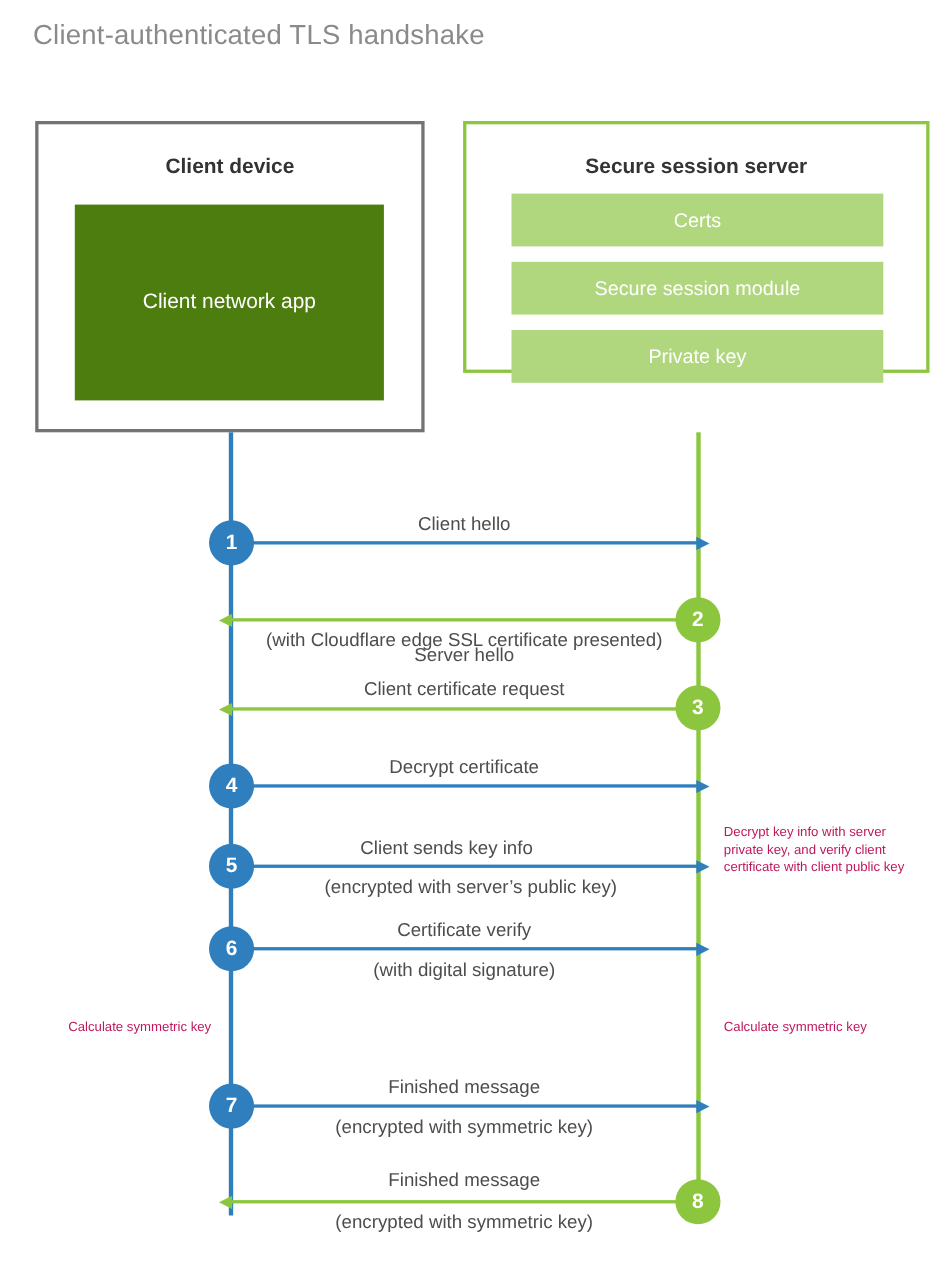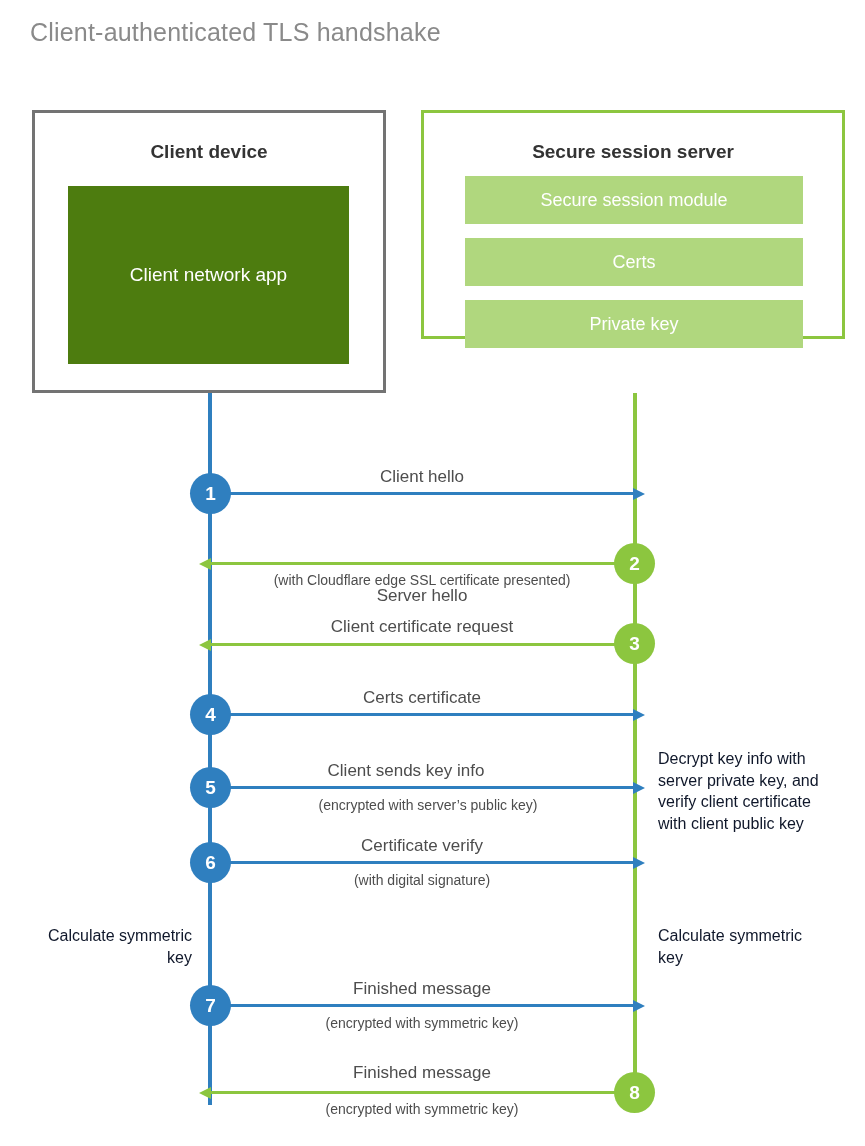--- a/index.html
+++ b/index.html
@@ -56,45 +56,45 @@
     color:#ffffff;font-size:19px;font-weight:bold;
   }
   .step.blue{background:#2f7fbf;}
   .step.green{background:#8cc63f;}
 
   
   .msg-label{
     position:absolute;text-align:center;font-size:17px;color:#4d4d4d;white-space:nowrap;
   }
   .msg-sub{
-    position:absolute;text-align:center;font-size:14px;color:#4d4d4d;white-space:nowrap;
+    position:absolute;text-align:center;font-size:17px;color:#4d4d4d;white-space:nowrap;
   }
   .side-note{
-    position:absolute;font-size:16px;color:#0f172a;line-height:1.35;
+    position:absolute;font-size:12px;color:#be185d;line-height:1.35;
   }
   .side-note.right-of-line{left:658px;text-align:left;}
   .side-note.left-of-line{left:30px;width:162px;text-align:right;}
 </style>
 </head>
 <body>
 
 <div id="stage">
 
   <div class="title">Client-authenticated TLS handshake</div>
 
   <div class="party-box client">
     <div class="party-title">Client device</div>
     <div class="inner-app">Client network app</div>
   </div>
 
   <div class="party-box server">
     <div class="party-title">Secure session server</div>
     <div class="server-bars">
+      <div class="server-bar">Certs</div>
       <div class="server-bar">Secure session module</div>
-      <div class="server-bar">Certs</div>
       <div class="server-bar">Private key</div>
     </div>
   </div>
 
   <div class="lifeline client" style="top:393px;height:712px;"></div>
   <div class="lifeline server" style="top:393px;height:700px;"></div>
 
   <div class="msg-label" style="left:210px;top:467px;width:424px;">Client hello</div>
   <div class="msg blue" style="left:210px;top:492px;width:424px;">
     <span class="arrow right"></span>
@@ -107,21 +107,21 @@
   </div>
   <div class="msg-sub" style="left:210px;top:572px;width:424px;">(with Cloudflare edge SSL certificate presented)</div>
   <div class="step green" style="left:614px;top:543px;">2</div>
 
   <div class="msg-label" style="left:210px;top:617px;width:424px;">Client certificate request</div>
   <div class="msg green" style="left:210px;top:643px;width:424px;">
     <span class="arrow left"></span>
   </div>
   <div class="step green" style="left:614px;top:623px;">3</div>
 
-  <div class="msg-label" style="left:210px;top:688px;width:424px;">Certs certificate</div>
+  <div class="msg-label" style="left:210px;top:688px;width:424px;">Decrypt certificate</div>
   <div class="msg blue" style="left:210px;top:713px;width:424px;">
     <span class="arrow right"></span>
   </div>
   <div class="step blue" style="left:190px;top:694px;">4</div>
 
   <div class="msg-label" style="left:194px;top:761px;width:424px;">Client sends key info</div>
   <div class="msg blue" style="left:210px;top:786px;width:424px;">
     <span class="arrow right"></span>
   </div>
   <div class="msg-sub" style="left:216px;top:797px;width:424px;">(encrypted with server’s public key)</div>

